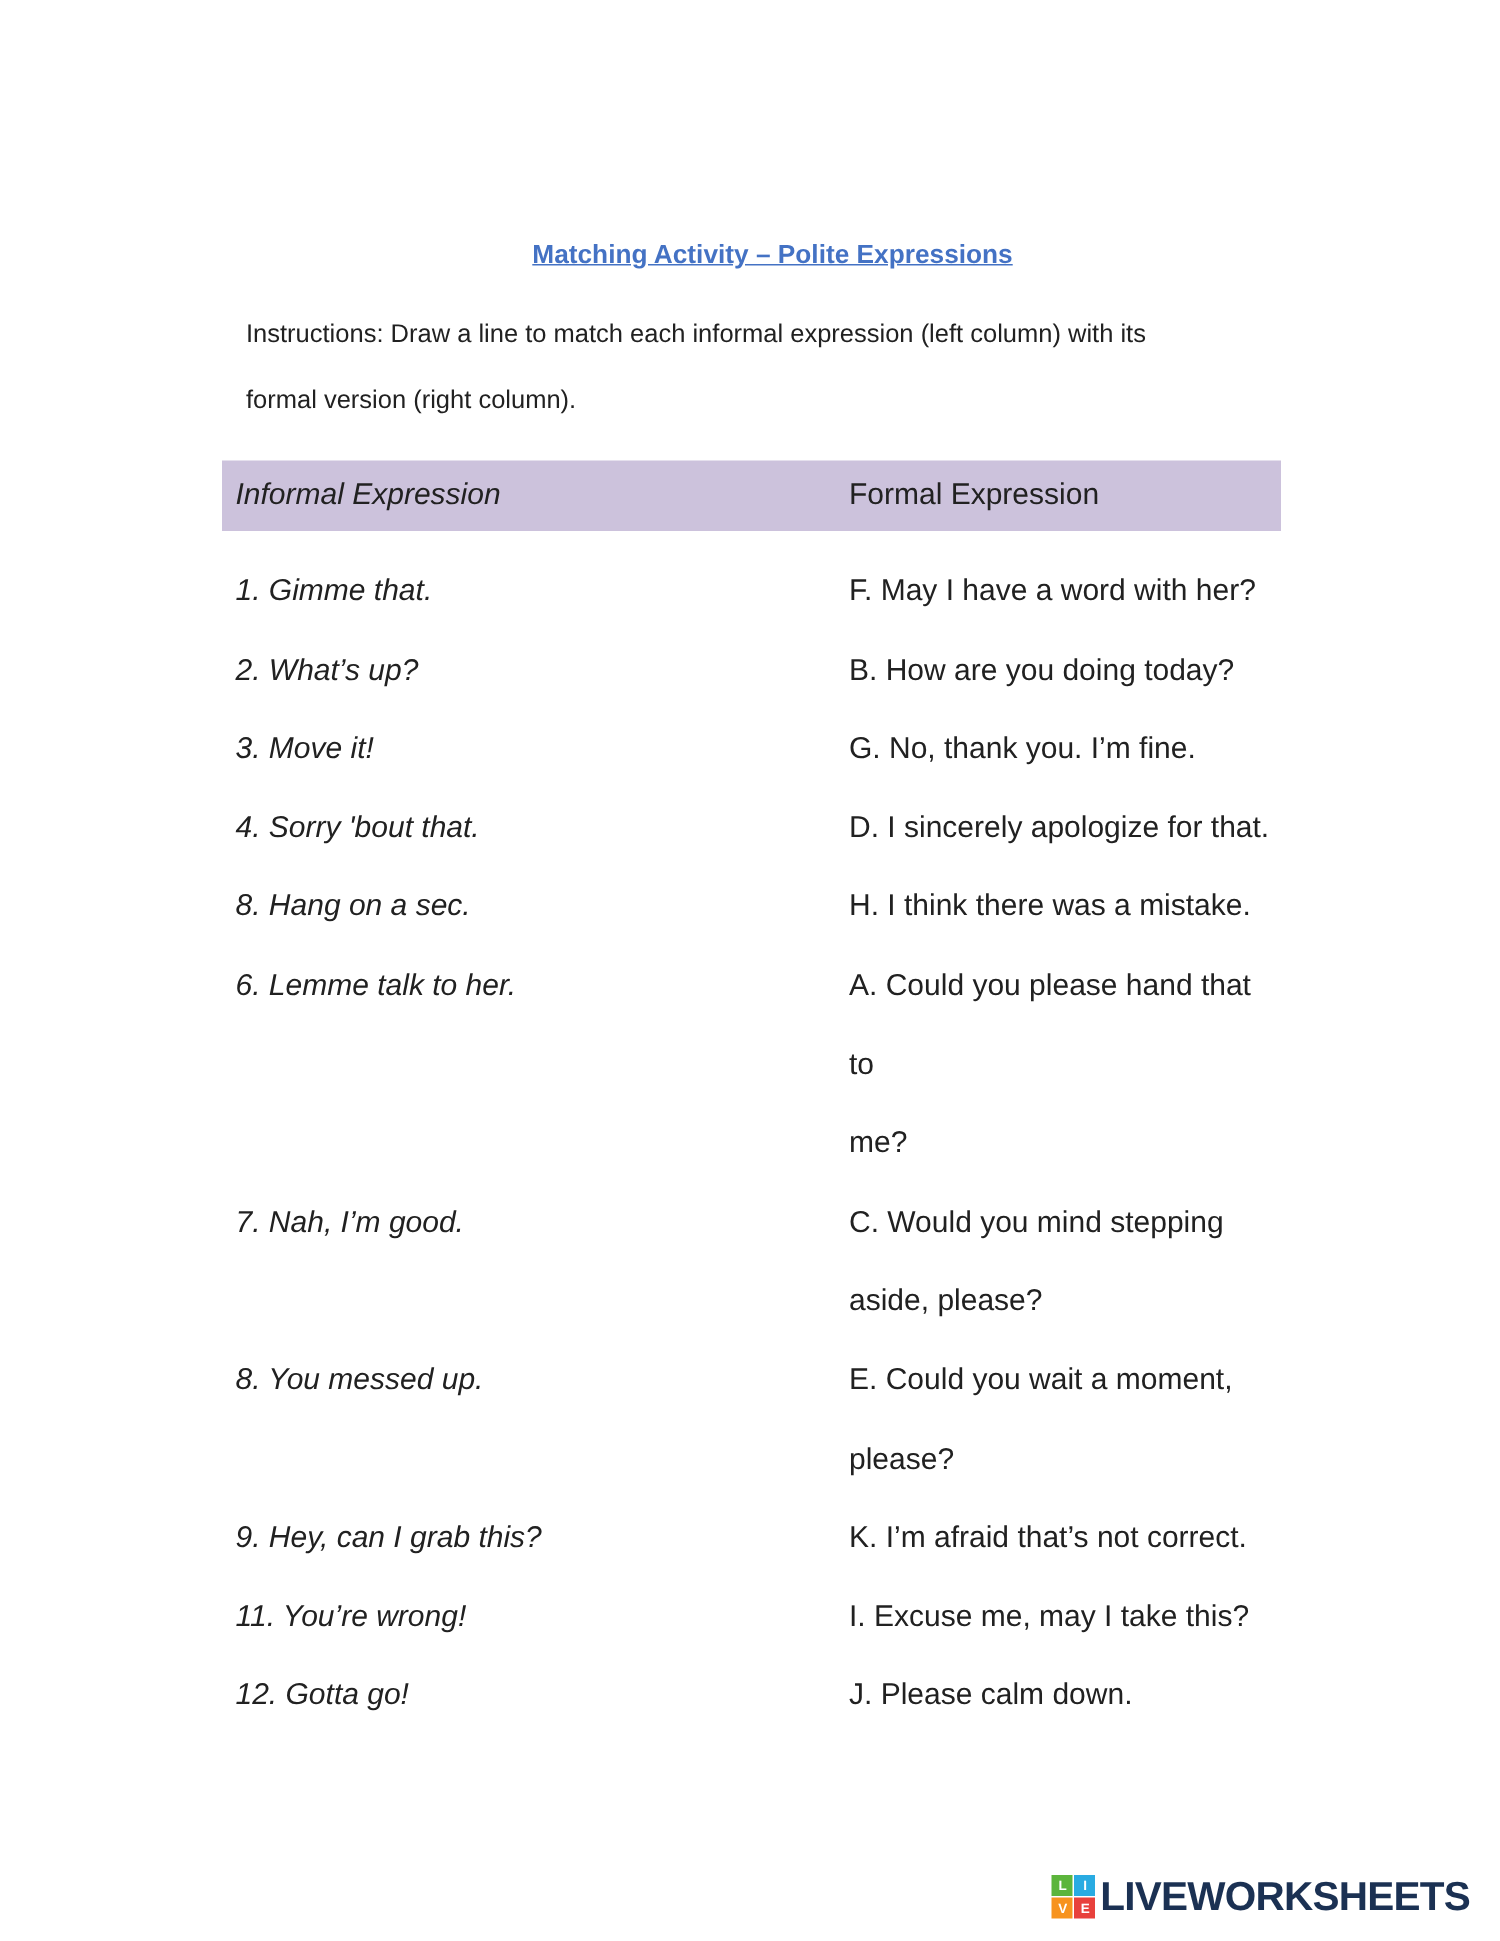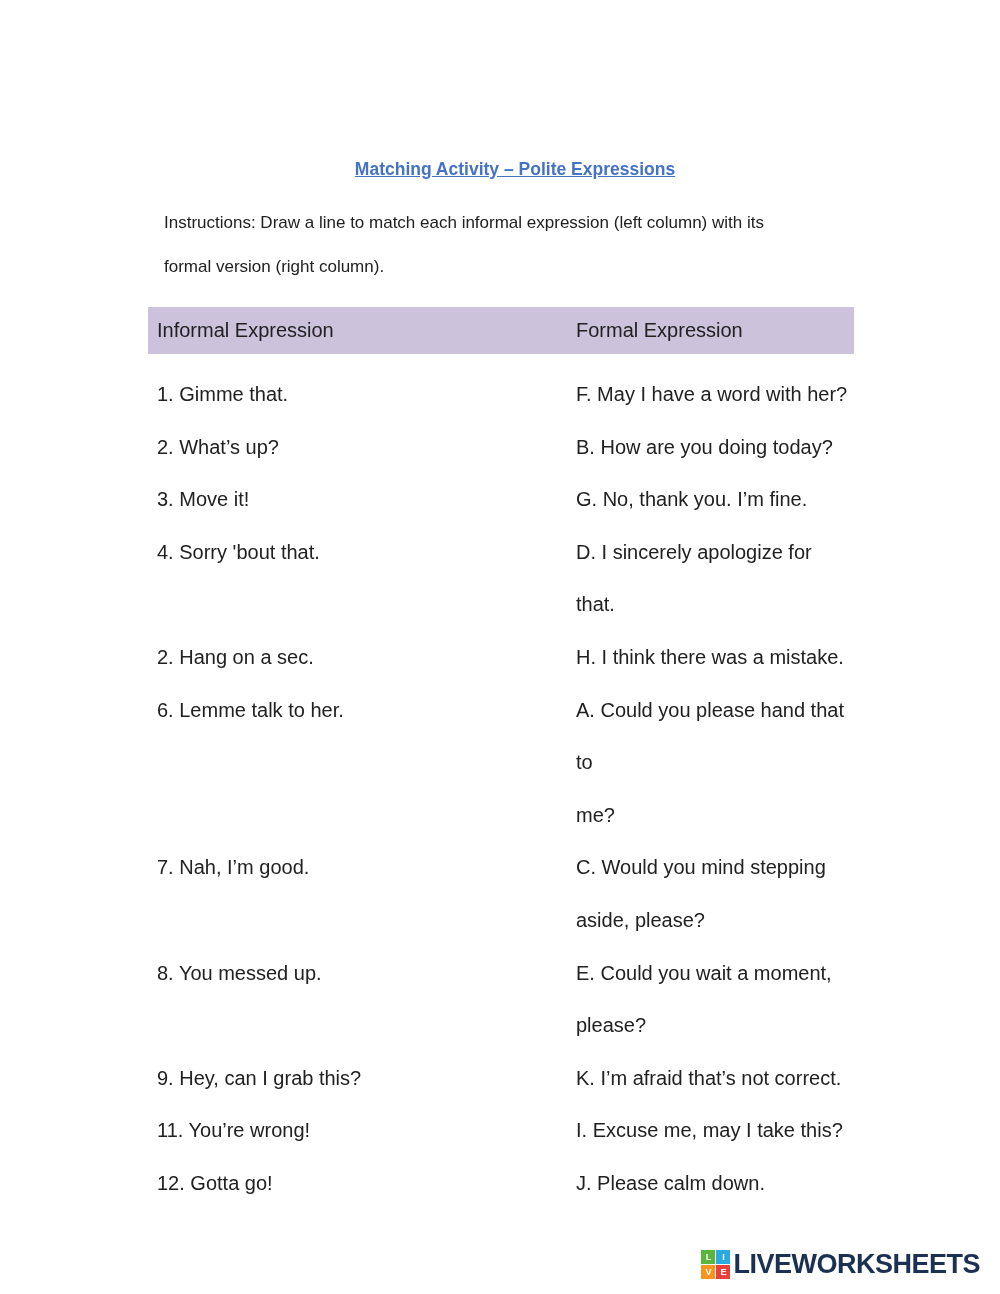--- a/index.html
+++ b/index.html
@@ -49,24 +49,24 @@
     height: 47px;
     background: #CCC2DC;
     font-size: 20px;
     color: #212121;
   }
   .cell-left {
     width: 418px;
     padding-left: 9px;
     box-sizing: border-box;
     flex: 0 0 auto;
+    font-style: italic;
   }
   .cell-right {
     flex: 1 1 auto;
-    margin-left: 10px;
   }
   .tbody {
     font-size: 20px;
     line-height: 52.6px;
     padding-top: 14px;
   }
   .row {
     display: flex;
     align-items: flex-start;
   }
@@ -155,21 +155,21 @@
         <div class="cell-left">
             <div>4. Sorry 'bout that.</div>
           </div>
         <div class="cell-right">
             <div>D. I sincerely apologize for that.</div>
           </div>
       </div>
 
       <div class="row">
         <div class="cell-left">
-            <div>2. Hang on a sec.</div>
+            <div>8. Hang on a sec.</div>
           </div>
         <div class="cell-right">
             <div>H. I think there was a mistake.</div>
           </div>
       </div>
 
       <div class="row">
         <div class="cell-left">
             <div>6. Lemme talk to her.</div>
           </div>

